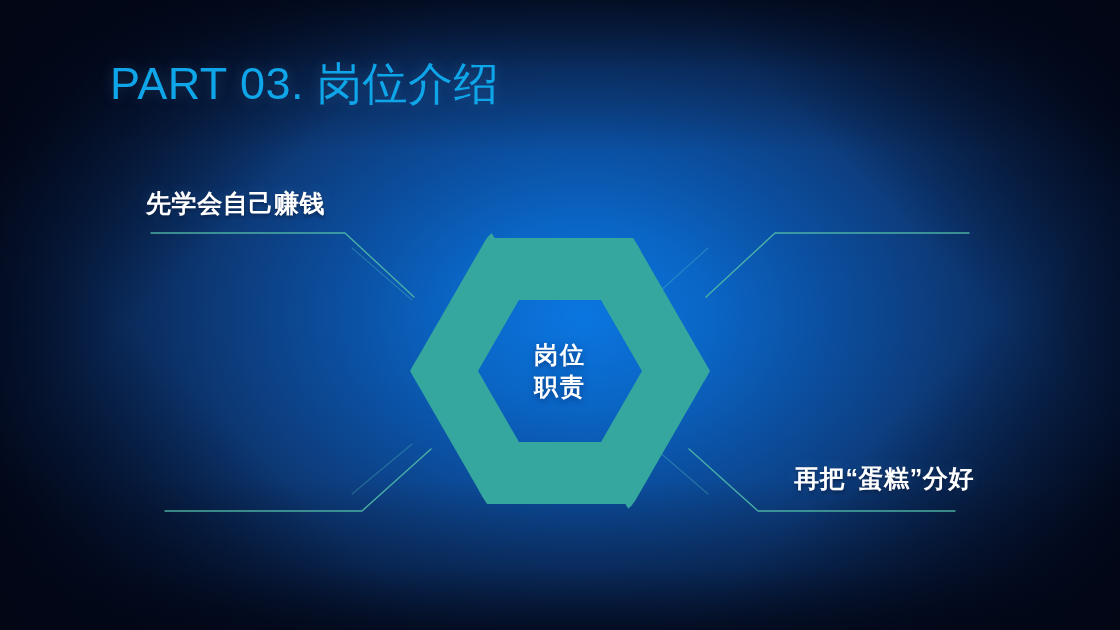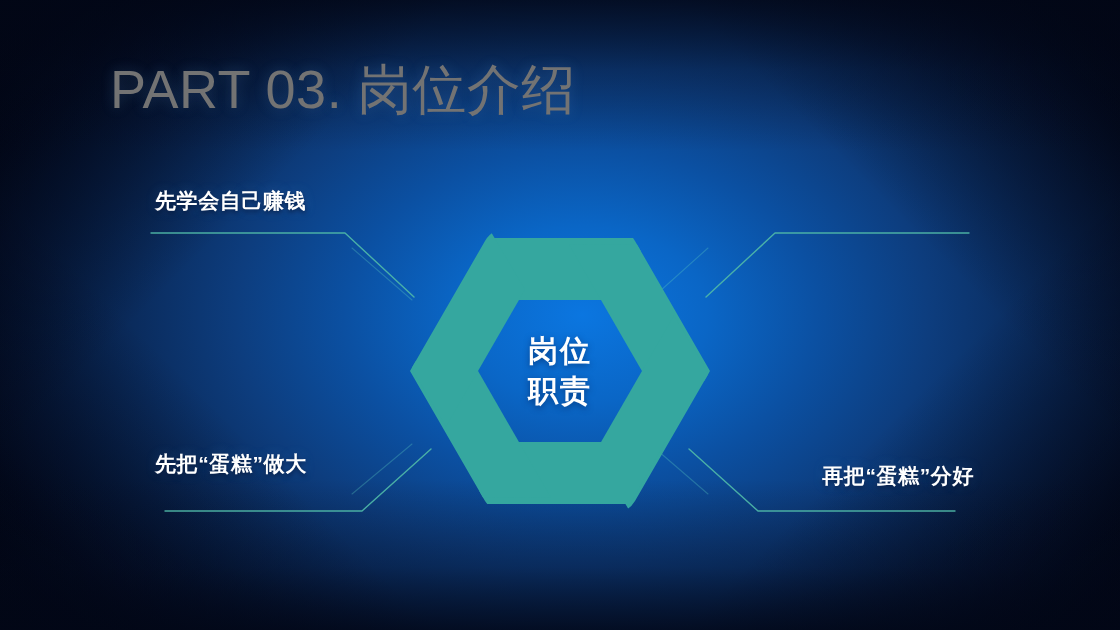--- a/index.html
+++ b/index.html
@@ -36,52 +36,51 @@
     background:linear-gradient(to bottom, rgba(2,7,23,.80) 0%, rgba(3,10,30,.30) 11%, rgba(0,0,0,0) 24%,
       rgba(0,0,0,0) 76%, rgba(3,10,30,.32) 90%, rgba(2,7,23,.82) 100%);
   }
 
   
   .deco{position:absolute;left:0;top:0;width:1120px;height:630px;pointer-events:none;}
 
   
   .title{
     position:absolute;left:110px;top:60px;
-    font-size:54px;line-height:1.08;
-    color:#737373;letter-spacing:.5px;
+    font-size:45px;line-height:1.08;
+    color:#0ea5e9;letter-spacing:.5px;
     white-space:nowrap;
     text-shadow:0 0 14px rgba(120,185,255,.22);
   }
   .title .pt{font-weight:400;}
 
   
   .lines{position:absolute;left:0;top:0;width:1120px;height:630px;}
 
   
   .lbl{
     position:absolute;white-space:nowrap;
-    color:#ffffff;font-weight:bold;font-size:21px;letter-spacing:.6px;
+    color:#ffffff;font-weight:bold;font-size:25px;letter-spacing:.6px;
     text-shadow:0 2px 5px rgba(0,12,40,.75), 0 0 12px rgba(90,170,255,.28);
-    margin-left:9px;
   }
   .lbl-tl{left:146px;top:187px;}
   .lbl-tr{right:146px;top:187px;}
   .lbl-bl{left:146px;top:450px;}
   .lbl-br{right:146px;top:462px;}
 
   
   .hexwrap{position:absolute;left:398px;top:218px;width:324px;height:306px;}
   .hexwrap svg{display:block;}
   .center-text{
     position:absolute;left:398px;top:218px;width:324px;height:306px;
     display:flex;flex-direction:column;align-items:center;justify-content:center;
     pointer-events:none;
   }
   .center-text span{
-    display:block;color:#ffffff;font-weight:bold;font-size:30px;line-height:1.33;
+    display:block;color:#ffffff;font-weight:bold;font-size:24px;line-height:1.33;
     letter-spacing:2px;text-align:center;
     text-shadow:0 2px 6px rgba(0,30,80,.55);
   }
 </style>
 </head>
 <body>
 
 <div id="slide">
 
   <div class="bg-base"></div>
@@ -142,16 +141,15 @@
   <div class="center-text">
     <span>岗位</span>
     <span>职责</span>
   </div>
 
   <div class="title">
     <span class="pt">PART  03. 岗位介绍</span>
   </div>
 
   <div class="lbl lbl-tl">先学会自己赚钱</div>
-  <div class="lbl lbl-bl">先把“蛋糕”做大</div>
   <div class="lbl lbl-br">再把“蛋糕”分好</div>
 
 </div>
 
 </body></html>

